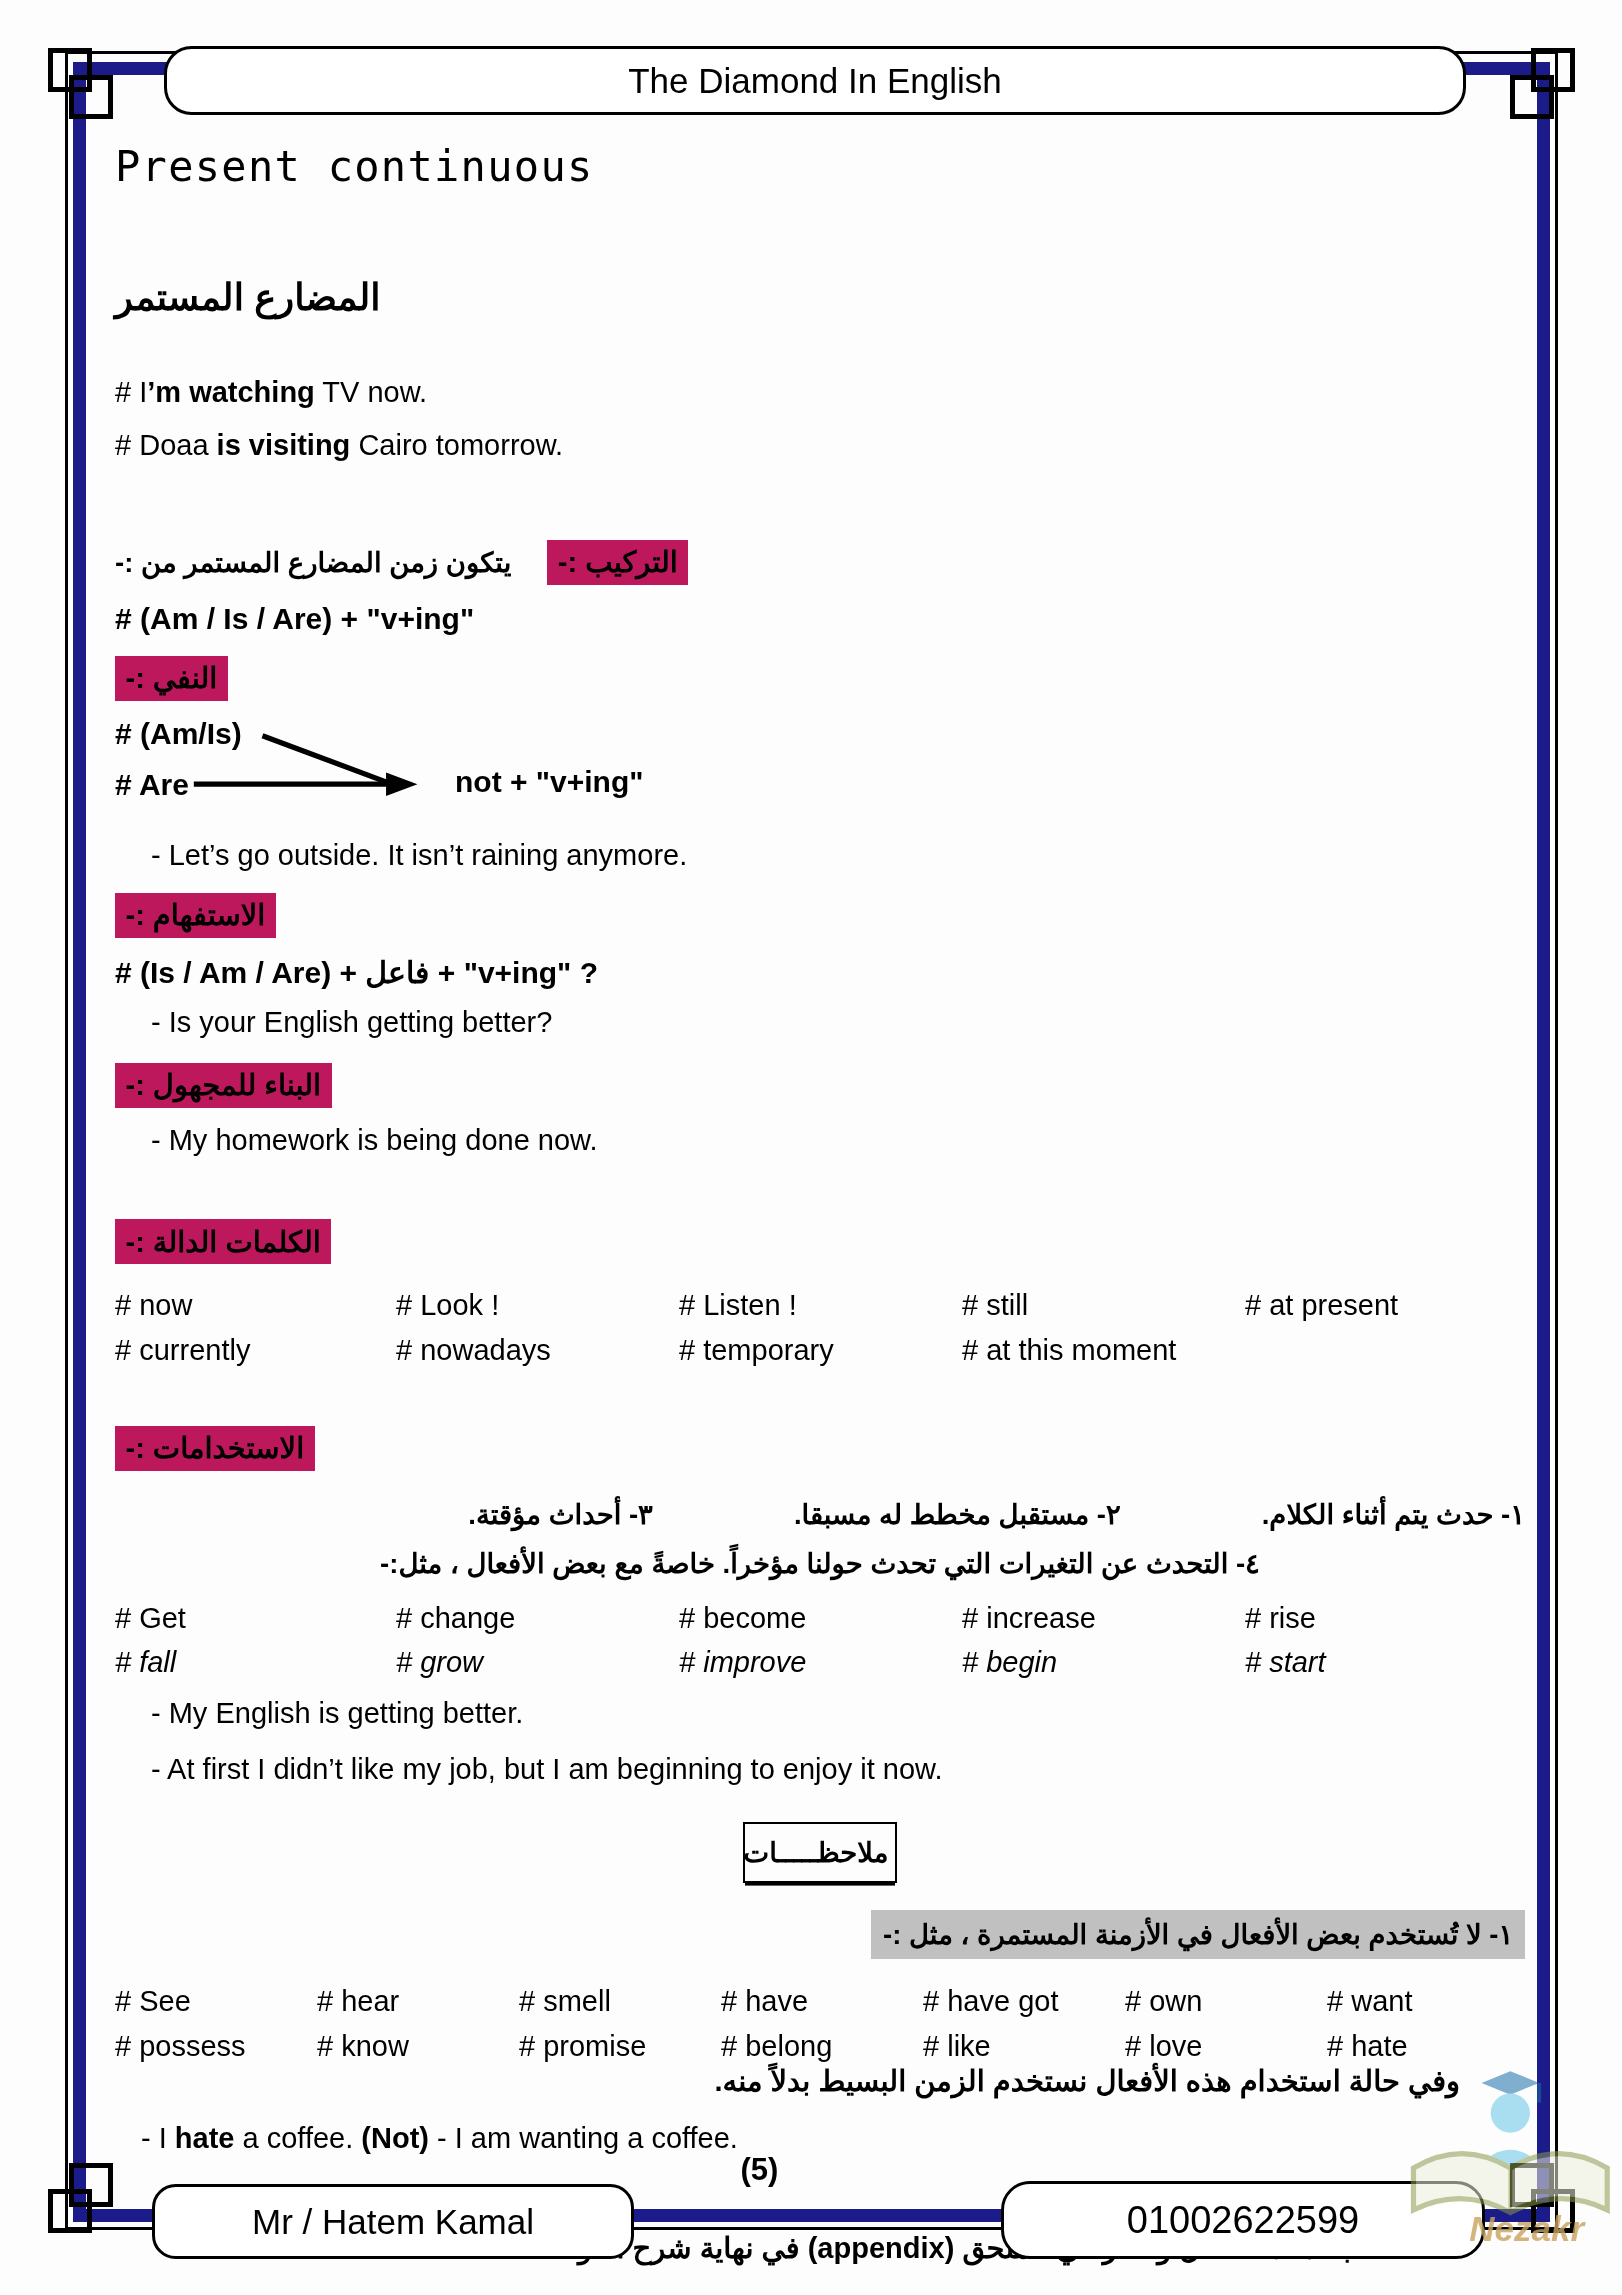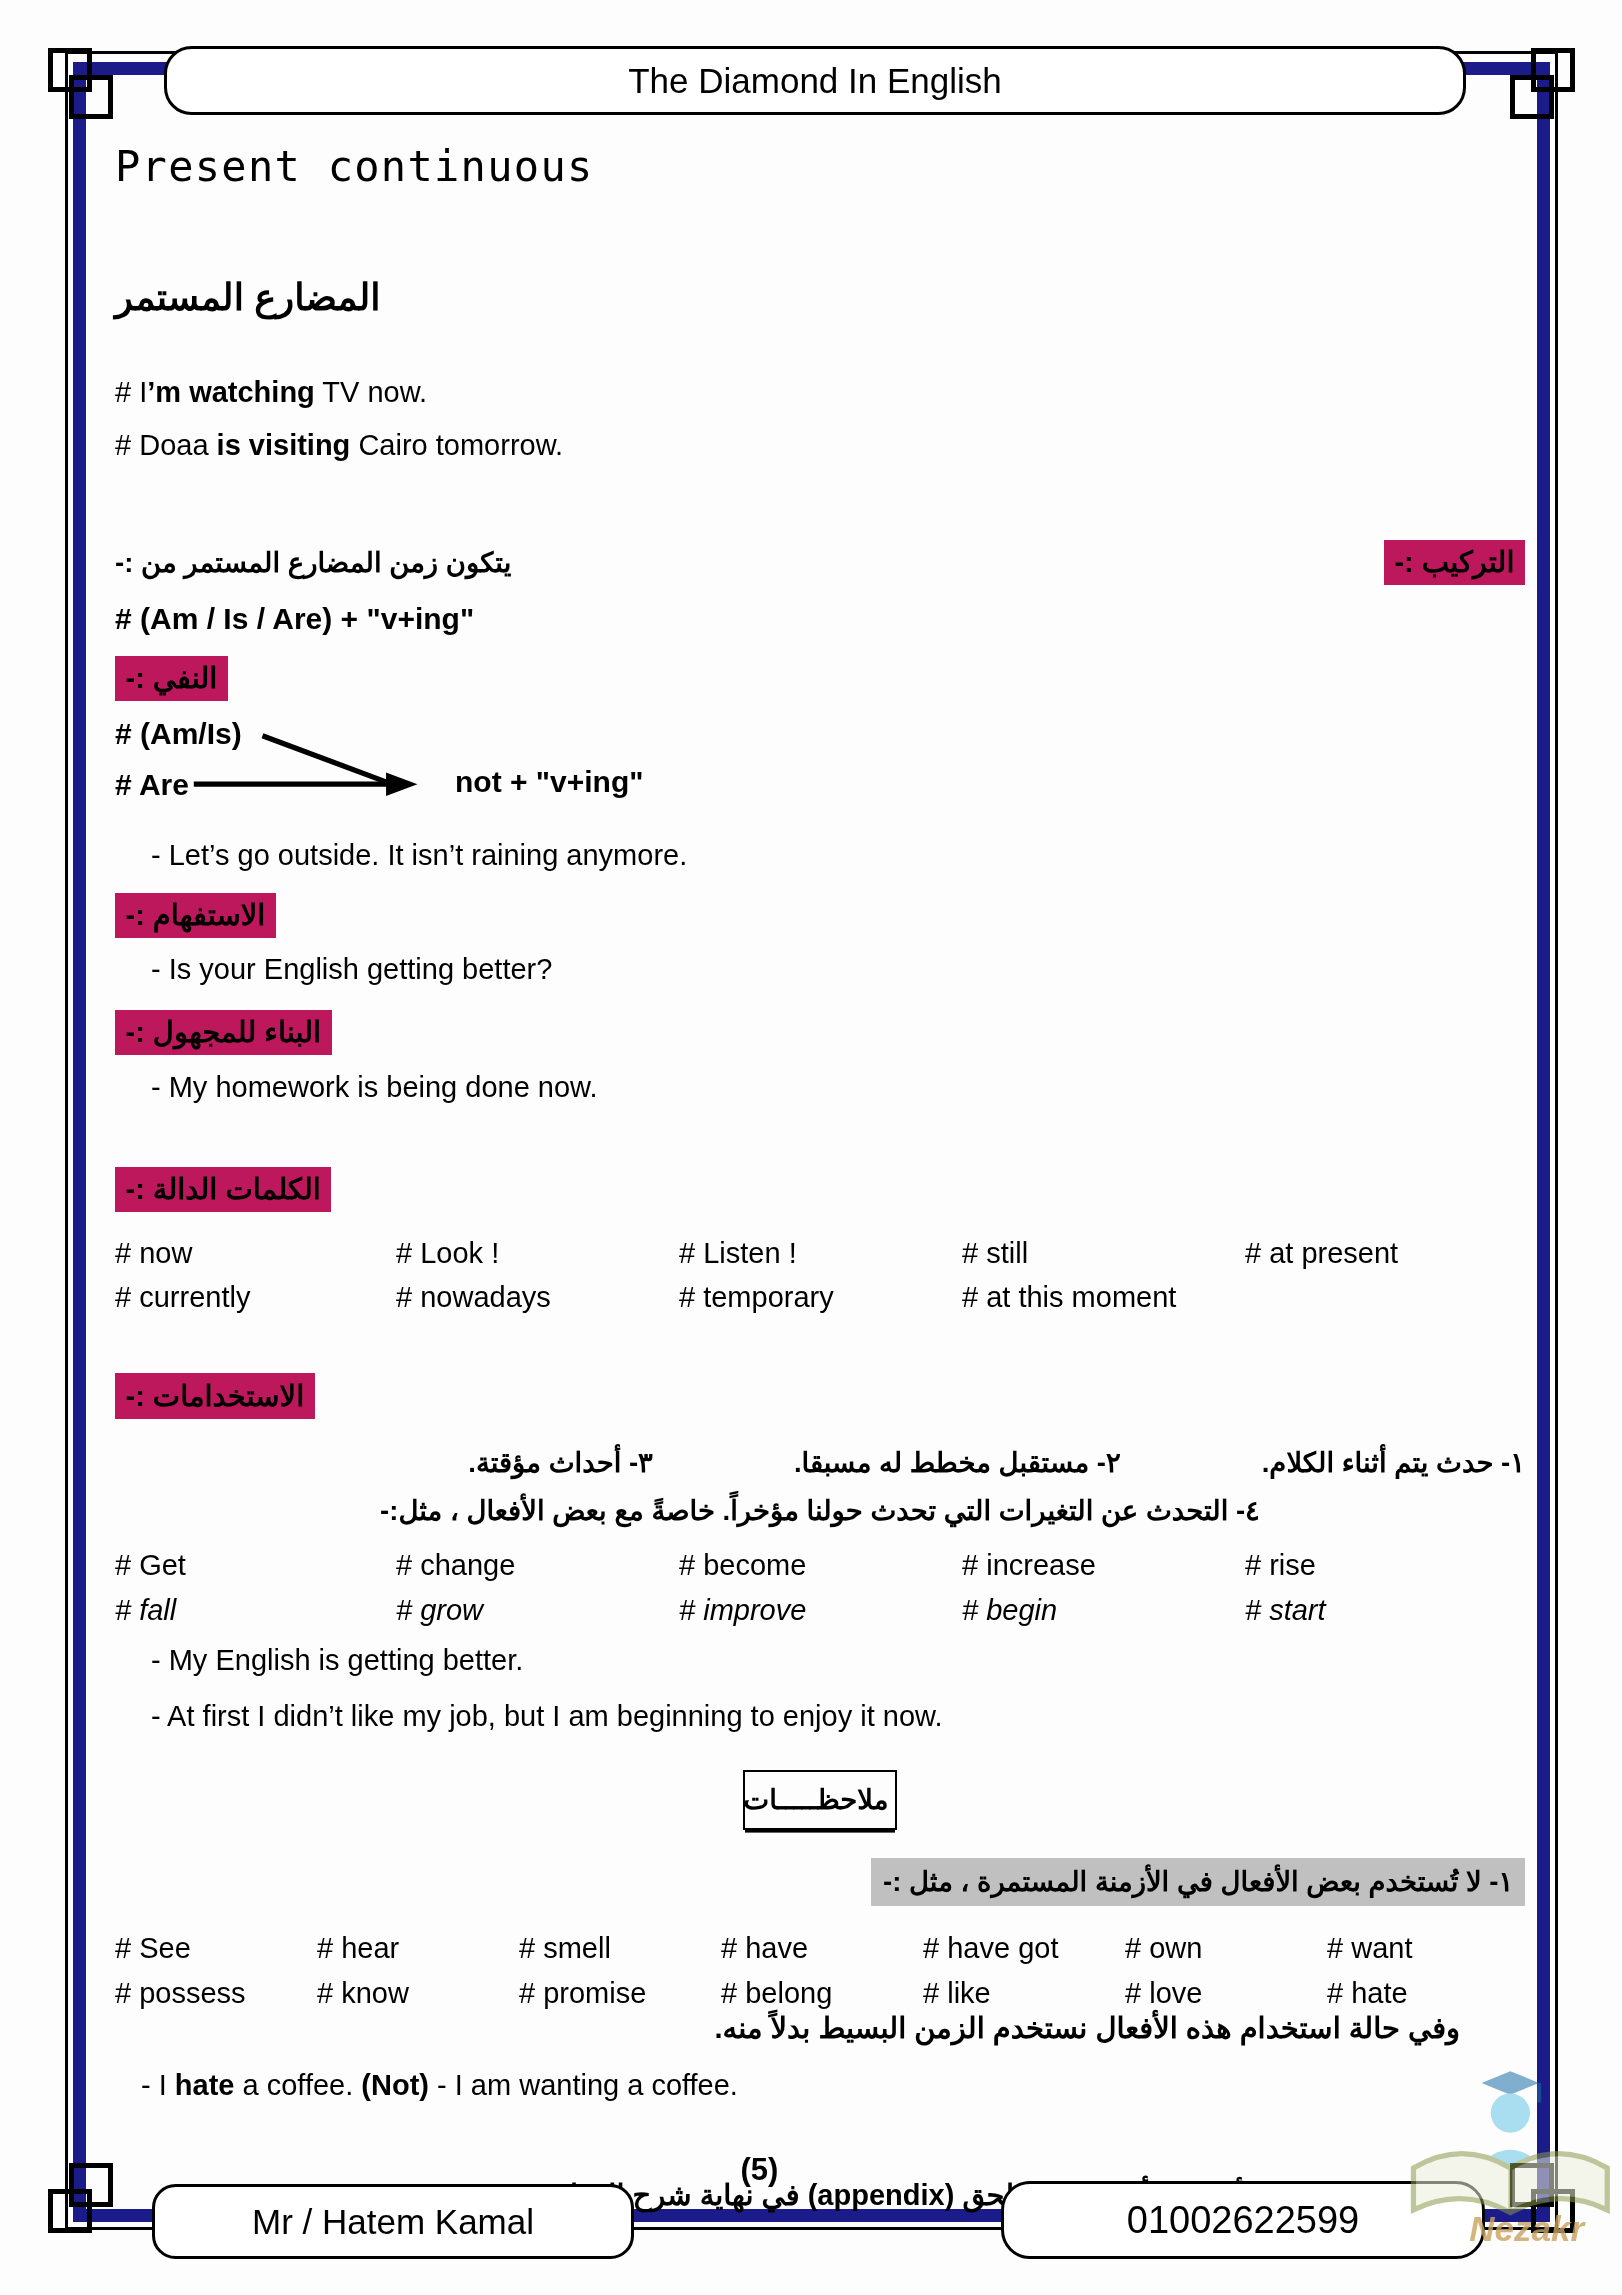--- a/index.html
+++ b/index.html
@@ -37,21 +37,21 @@
   .page-num{position:absolute;left:694px;top:2152px;width:131px;text-align:center;font-size:31px;font-weight:bold;z-index:3;}
   
   .content{position:absolute;left:115px;right:98px;top:124px;}
   .title-row{display:flex;justify-content:center;align-items:baseline;gap:85px;margin-top:18.3px;flex-direction:column;}
   .title-en{font-family:"DejaVu Sans Mono",monospace;font-size:42px;letter-spacing:1.3px;}
   .title-ar{font-size:37px;font-weight:bold;direction:rtl;}
   .en{font-size:29px;line-height:1.2;}
   .b{font-weight:bold;}
   .formula{font-size:30px;font-weight:bold;line-height:1.15;}
   .indent{padding-left:36px;}
-  .label-row{display:flex;justify-content:space-between;align-items:center;gap:56px;direction:ltr;}
+  .label-row{display:flex;justify-content:flex-start;align-items:center;gap:36px;direction:ltr;}
   .glabel{
     background:#be185d;color:#000;font-weight:bold;font-size:29px;
     padding:5.2px 10.5px;direction:rtl;display:inline-block;line-height:1.2;
   }
   .ar{direction:rtl;font-weight:bold;font-size:27.5px;line-height:1.3;}
   .ar-desc{direction:rtl;font-weight:bold;font-size:27.5px;}
   .grid5{display:grid;grid-template-columns:281px 283px 283px 283px auto;font-size:29px;}
   .grid7{display:grid;grid-template-columns:202px 202px 202px 202px 202px 202px auto;font-size:29px;}
   
   .neg-diagram{position:relative;height:121px;}
@@ -127,20 +127,23 @@
         <line x1="10" y1="92" x2="308" y2="92" stroke="#000" stroke-width="8"></line>
         <polygon points="304,74 352,92 304,110" fill="#000"></polygon>
       </svg>
       <span class="formula neg-target">not + "v+ing"</span>
     </div>
     <div class="en indent">- Let’s go outside. It isn’t raining anymore.</div>
 
     <div class="label-row" style="margin-top:19.6px;">
       <span class="glabel">الاستفهام :-</span>
     </div>
+    <div class="formula" style="margin-top:18.3px;">
+      <span># (Is / Am / Are) + </span><span>فاعل</span><span> + "v+ing" ?</span>
+    </div>
     <div class="en indent" style="margin-top:14.4px;">- Is your English getting better?</div>
 
     <div class="label-row" style="margin-top:23px;">
       <span class="glabel">البناء للمجهول :-</span>
     </div>
     <div class="en indent" style="margin-top:14.4px;">- My homework is being done now.</div>
 
     <div class="label-row" style="margin-top:62px;">
       <span class="glabel">الكلمات الدالة :-</span>
     </div>

